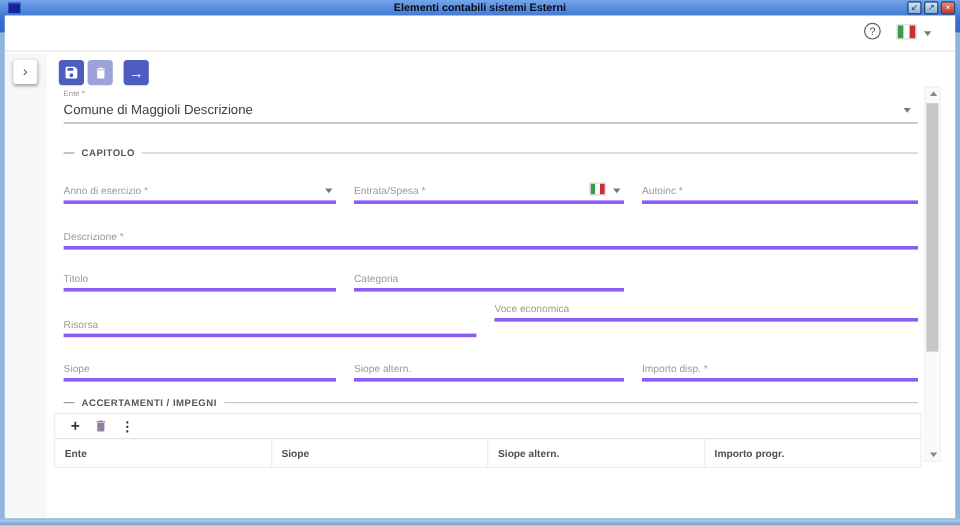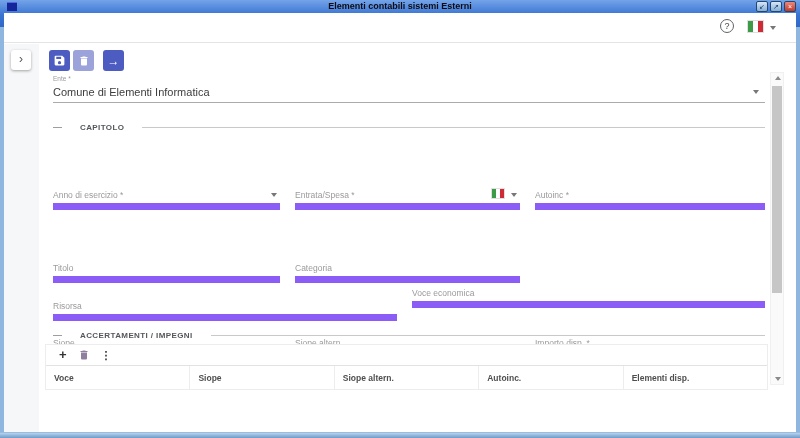--- a/index.html
+++ b/index.html
@@ -49,28 +49,28 @@
   .tbtn.fwd  { left:99px; top:37px; background:#4c5cc0; color:#fff; font-size:12px; font-weight:bold; }
 
   
   .ente-field { position:absolute; left:49px; top:60px; width:712px; height:30px;
     border-bottom:1px solid #ababab; cursor:pointer; }
   .ente-label { position:absolute; left:0; top:2px; font-size:6.5px; color:#9a9a9a; }
   .ente-value { position:absolute; left:0; bottom:4px; font-size:11px; color:#3d3d3d; }
   .ente-caret { position:absolute; right:6px; bottom:8px; }
 
   
-  .section-head { position:absolute; left:49px; width:712px; display:flex; align-items:center; gap:18px; }
+  .section-head { position:absolute; left:49px; width:712px; display:flex; align-items:center; gap:6px; }
   .section-head .dash { width:9px; height:1px; background:#9e9e9e; }
   .section-head .lbl { font-size:8px; font-weight:bold; color:#54575b; letter-spacing:.4px; white-space:nowrap; }
   .section-head .line { flex:1; height:1px; background:#c9c9c9; }
   .sec-capitolo { top:110px; } .sec-acc { top:318px; }
 
   
-  .field { position:absolute; height:20px; border-bottom:7px solid #8b5cf6; cursor:text;margin-top:40px; }
+  .field { position:absolute; height:20px; border-bottom:3px solid #8b5cf6; cursor:text; }
   .field .ph { position:absolute; left:0; bottom:3px; font-size:8.5px; color:#9a9a9a; white-space:nowrap; }
   .field .fcaret { position:absolute; right:3px; bottom:6px; }
   .field .fflag { position:absolute; right:16px; bottom:5px; width:12px; height:9px; }
   .f-anno      { left:49px;  top:137px; width:227px; }
   .f-entrata   { left:291px; top:137px; width:225px; }
   .f-numero    { left:531px; top:137px; width:230px; }
   .f-descr     { left:49px;  top:175px; width:712px; }
   .f-titolo    { left:49px;  top:210px; width:227px; }
   .f-categoria { left:291px; top:210px; width:225px; }
   .f-risorsa   { left:49px;  top:248px; width:344px; }
@@ -147,21 +147,21 @@
             <path fill="#ffffff" d="M6 19a2 2 0 0 0 2 2h8a2 2 0 0 0 2-2V7H6v12zM19 4h-3.5l-1-1h-5l-1 1H5v2h14V4z"></path>
           </svg>
       </span>
     </div>
     <div class="tbtn fwd">
       <span>→</span>
     </div>
 
     <div class="ente-field">
       <span class="ente-label">Ente *</span>
-      <span class="ente-value">Comune di Elementi Informatica</span>
+      <span class="ente-value">Comune di Maggioli Descrizione</span>
       <span class="caret-down ente-caret"></span>
     </div>
 
     <div class="section-head sec-capitolo">
       <span class="dash"></span>
       <span class="lbl">CAPITOLO</span>
       <span class="line"></span>
     </div>
 
     <div class="field f-anno">
@@ -174,20 +174,23 @@
           <i class="g"></i>
           <i class="w"></i>
           <i class="r"></i>
         </span>
       <span class="caret-down fcaret"></span>
     </div>
     <div class="field f-numero">
       <span class="ph">Autoinc *</span>
     </div>
 
+    <div class="field f-descr">
+      <span class="ph">Descrizione *</span>
+    </div>
 
     <div class="field f-titolo">
       <span class="ph">Titolo</span>
     </div>
     <div class="field f-risorsa">
       <span class="ph">Risorsa</span>
     </div>
 
     <div class="field f-categoria">
       <span class="ph">Categoria</span>
@@ -216,25 +219,24 @@
       <div class="grid-toolbar">
         <span class="gt-plus">+</span>
         <span class="gt-trash">
           <svg width="12" height="12" viewBox="0 0 24 24">
               <path fill="#8f80a0" d="M6 19a2 2 0 0 0 2 2h8a2 2 0 0 0 2-2V7H6v12zM19 4h-3.5l-1-1h-5l-1 1H5v2h14V4z"></path>
             </svg>
         </span>
         <span class="gt-dots">⋮</span>
       </div>
       <div class="grid-head">
-        <span class="gh-cell">Voce</span>
+        <span class="gh-cell">Ente</span>
         <span class="gh-cell">Siope</span>
         <span class="gh-cell">Siope altern.</span>
-        <span class="gh-cell">Autoinc.</span>
-        <span class="gh-cell">Elementi disp.</span>
+        <span class="gh-cell">Importo progr.</span>
       </div>
     </div>
 
     <div class="scrollbar">
       <span class="sb-up"></span>
       <div class="sb-thumb"></div>
       <span class="sb-down"></span>
     </div>
 
   </div>

